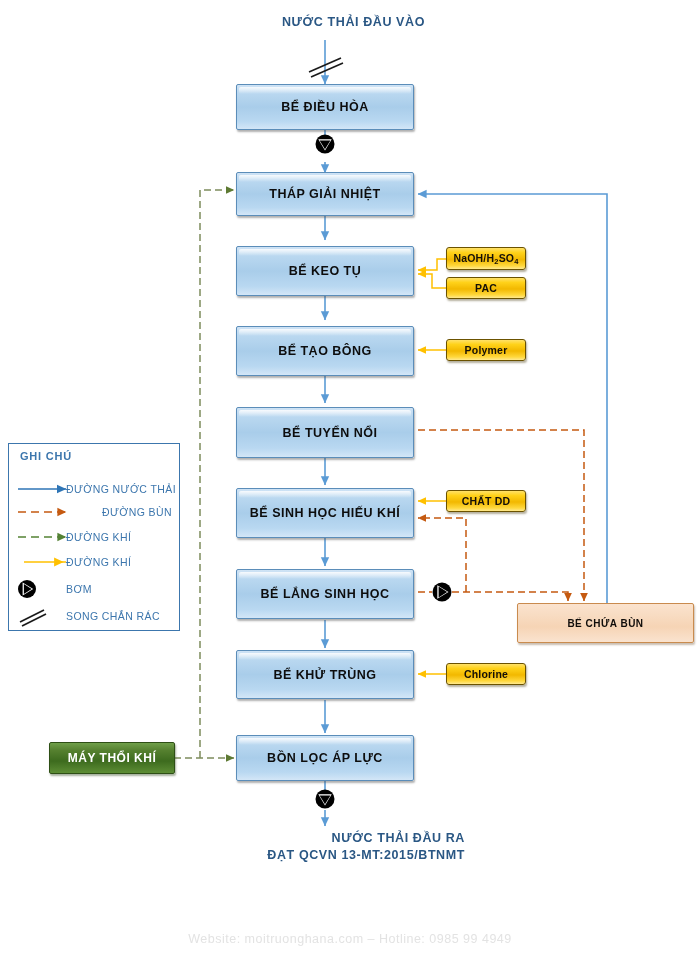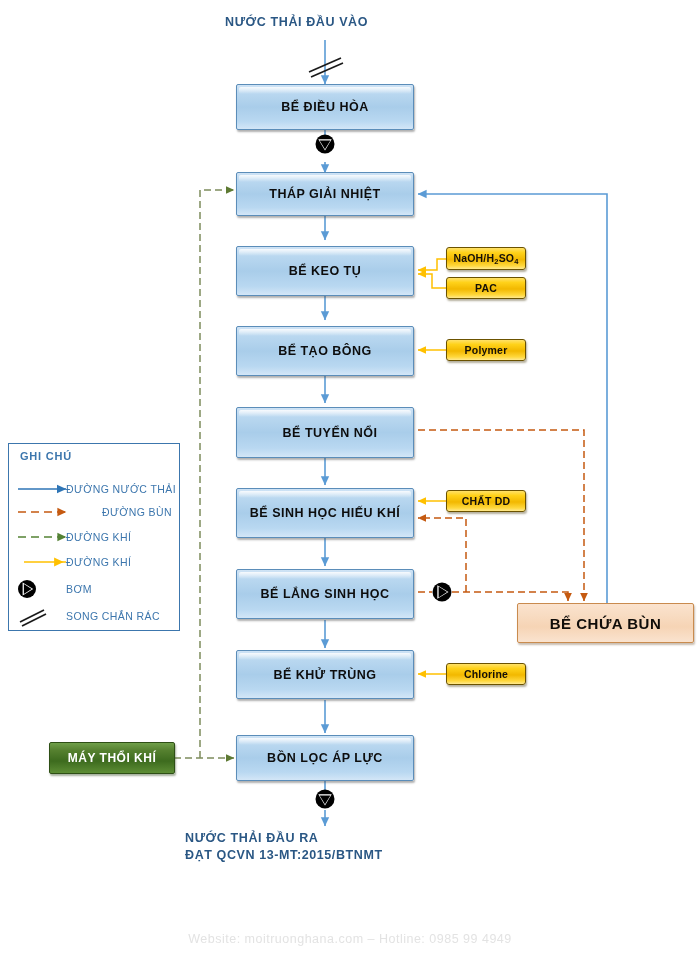--- a/index.html
+++ b/index.html
@@ -19,21 +19,21 @@
     pointer-events: none;
   }
 
   
   .io-label {
     position: absolute;
     color: #2a5784;
     font-weight: bold;
     font-size: 12.5px;
     letter-spacing: .6px;
-    text-align: left;
+    text-align: right;
     white-space: nowrap;
   }
   .io-label .line2 { display: block; }
 
   
   .proc-box {
     position: absolute;
     box-sizing: border-box;
     background: linear-gradient(to bottom,
         #cfe3f5 0%, #bad8f0 18%, #a9cdea 50%, #b9d8f1 82%, #d3e6f7 100%);
@@ -82,21 +82,21 @@
     position: absolute;
     box-sizing: border-box;
     background: linear-gradient(to bottom,
         #fbe3ce 0%, #f8ddc4 25%, #f6d4b5 60%, #fae3cf 100%);
     border: 1px solid #c98b4e;
     border-radius: 2px;
     box-shadow: 1px 2px 2px rgba(120,90,60,.4);
     display: flex; align-items: center; justify-content: center;
   }
   .sludge-box span {
-    color: #100d0a; font-weight: bold; font-size: 15px; letter-spacing: .5px;
+    color: #100d0a; font-weight: bold; font-size: 10px; letter-spacing: .5px;
     white-space: nowrap;
   }
 
   
   .blower-box {
     position: absolute;
     box-sizing: border-box;
     background: linear-gradient(to bottom,
         #6f9f49 0%, #55802f 25%, #3d6b1e 60%, #5d8d35 100%);
     border: 1px solid #2e4f15;

